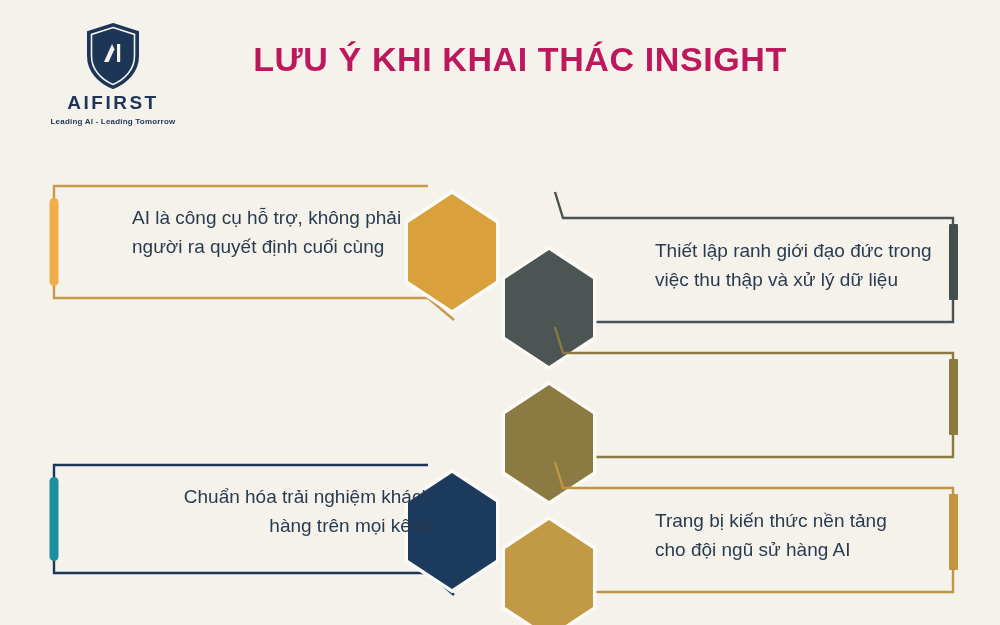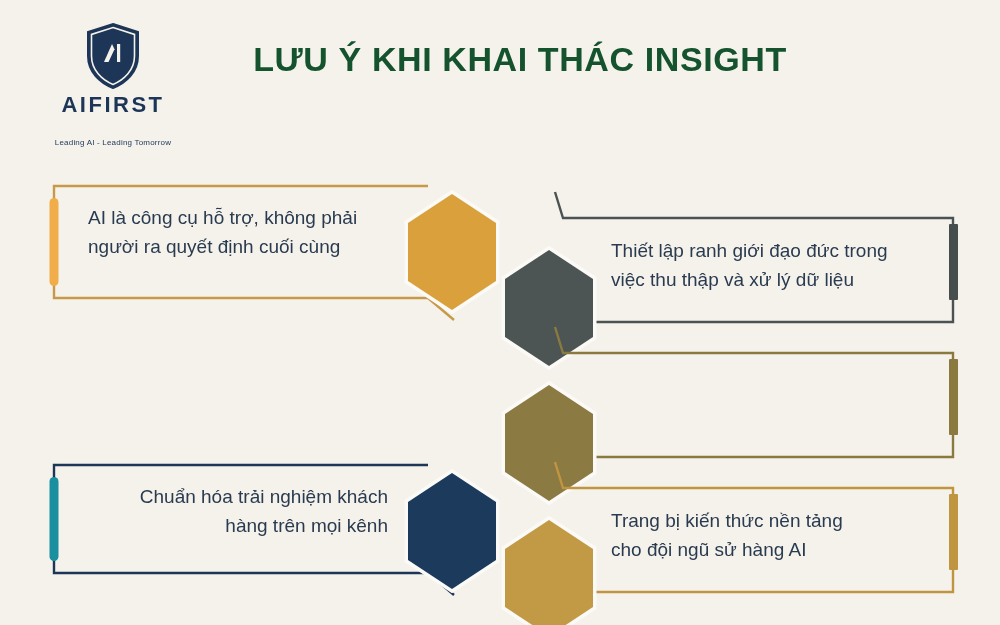--- a/index.html
+++ b/index.html
@@ -16,48 +16,48 @@
   
   .logo-block {
     position: absolute;
     left: 28px;
     top: 22px;
     width: 170px;
     text-align: center;
   }
   .logo-shield { display: block; margin: 0 auto; }
   .logo-wordmark {
-    font-size: 22px;
+    font-size: 19px;
     font-weight: 700;
     letter-spacing: 2.5px;
     color: #1d3557;
     margin-top: 2px;
     font-family: "Liberation Sans", sans-serif;
   }
   .logo-tagline {
     font-size: 8px;
-    font-weight: 400;
+    font-weight: 700;
     letter-spacing: 0.2px;
     color: #1d3557;
-    margin-top: 20px;
+    margin-top: 3px;
   }
 
   
   .title-block {
     position: absolute;
     left: 200px;
     top: 38px;
     width: 640px;
     text-align: center;
   }
   .title-line {
     font-size: 34px;
     font-weight: 700;
     letter-spacing: 0.6px;
-    color: #14532d;
+    color: #be185d;
     line-height: 1.28;
     white-space: nowrap;
   }
 
   
   .items-layer {
     position: absolute;
     left: 0; top: 0;
     width: 1000px;
     height: 625px;
@@ -74,20 +74,21 @@
     overflow: visible;
   }
 
   .item-text {
     position: absolute;
     font-size: 19px;
     line-height: 1.52;
     color: #2a3b50;
     font-family: "Liberation Sans", sans-serif;
     white-space: pre-line;
+    margin-left: 44px;
   }
 
   
   .item.left .item-text {
     left: 40px;
     top: 36px;
     width: 300px;
   }
   
   .item.right .item-text {

